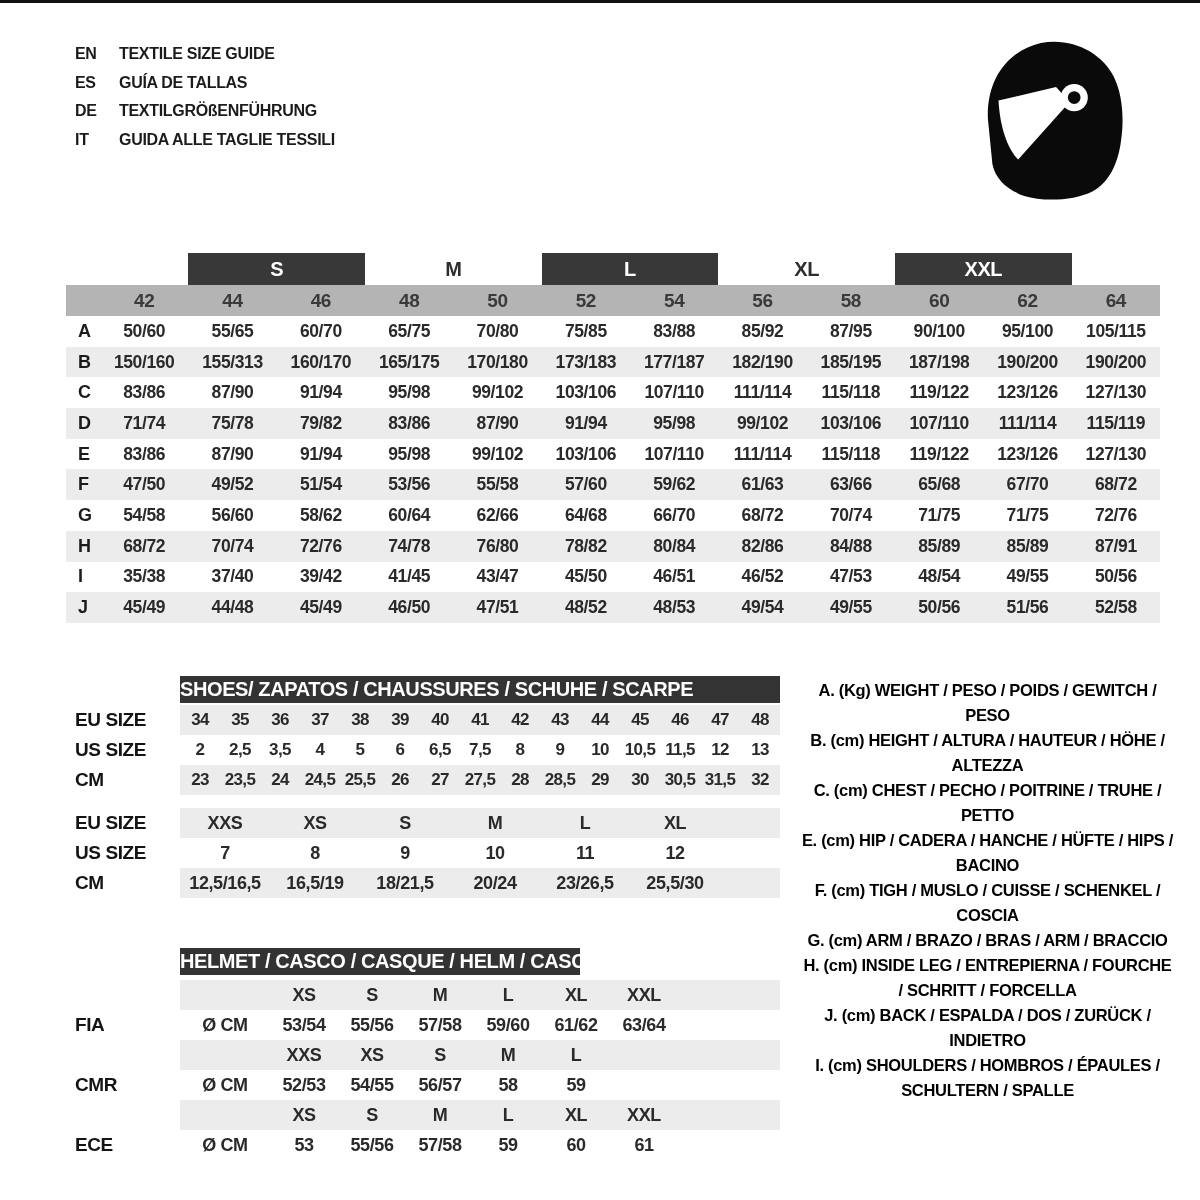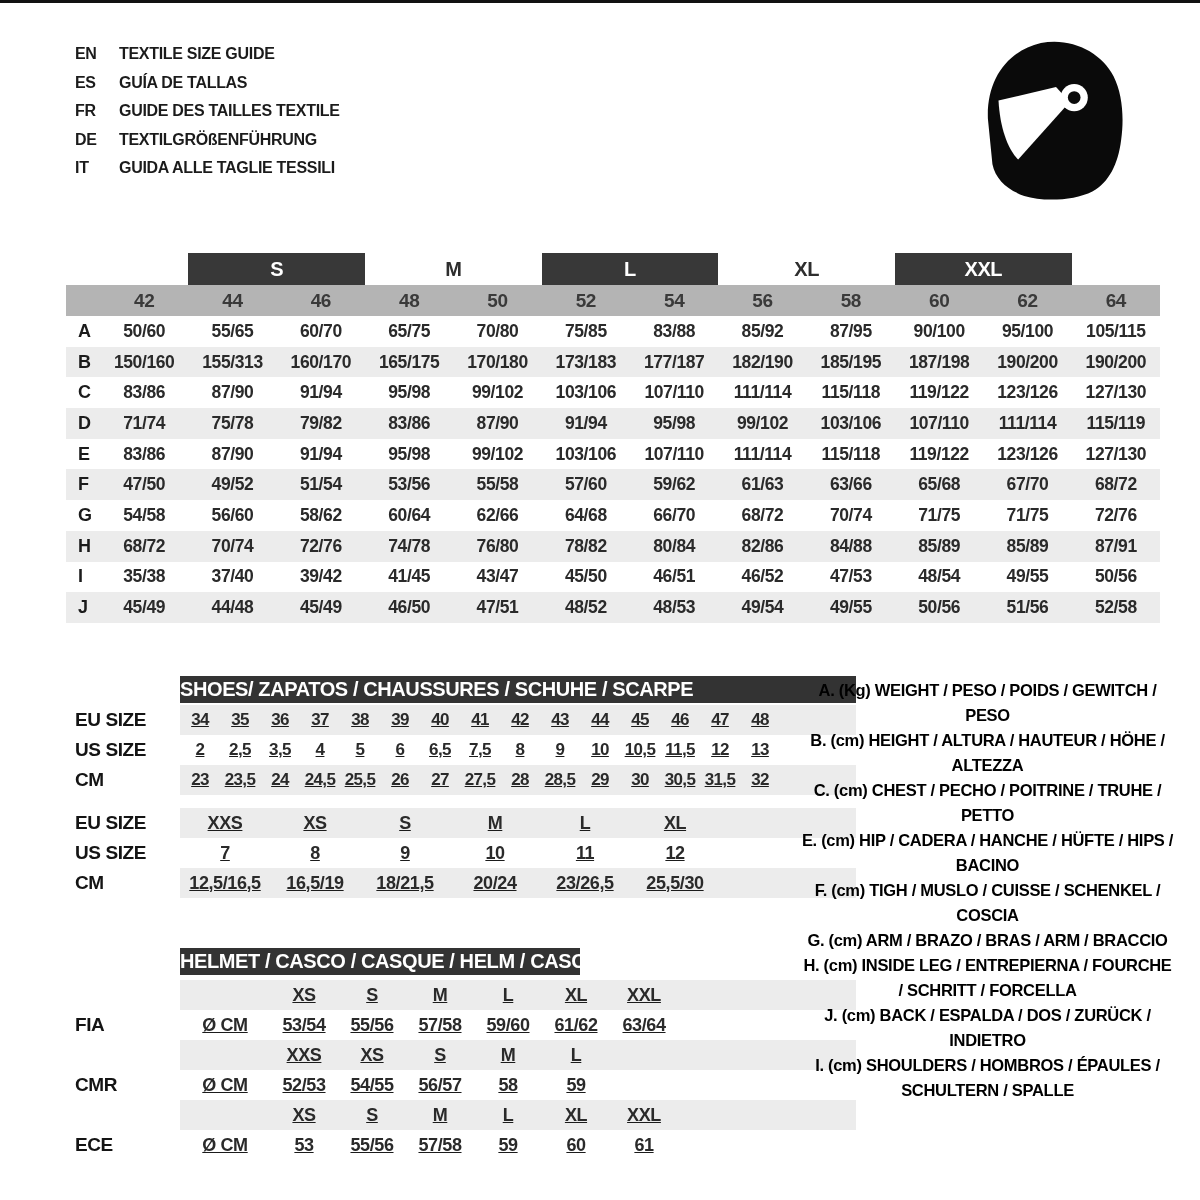--- a/index.html
+++ b/index.html
@@ -30,21 +30,21 @@
   .mt-data.shade { background:#ececec; }
   .mt-label { font-size:18px; color:#1b1b1b; padding-left:12px; }
   .mt-cell { text-align:center; }
 
   
   .bl-section { position:absolute; left:75px; letter-spacing:-0.4px; }
   .bar { margin-left:105px; height:27px; background:#333333; color:#ffffff;
          font-size:20px; display:flex; align-items:center; padding-left:0; white-space:nowrap; }
   .bl-row { display:flex; height:30px; }
   .bl-label { width:105px; display:flex; align-items:center; font-size:19px; color:#141414; }
-  .bl-strip { width:676px; display:flex; align-items:flex-start;text-decoration:underline; }
+  .bl-strip { width:600px; display:flex; align-items:flex-start; }
   .bl-strip.shade { background:#ececec; }
   .grid { display:grid; height:100%; align-items:center; color:#2a2a2a; }
   .grid div { text-align:center; }
   .shoes-grid  { grid-template-columns:repeat(15,40px); font-size:17px; letter-spacing:-0.6px; }
   .gloves-grid { grid-template-columns:repeat(6,90px); font-size:18px; }
   .helmet-grid { grid-template-columns:90px repeat(6,68px); font-size:18px; }
   .sec-shoes  { top:676px; } .sec-shoes  .bl-row { margin-top:0px; }
   .sec-gloves { top:805px; }
   .sec-helmet { top:948px; }
   .gap2 { height:2px; } .gap3 { height:3px; } .gap5 { height:5px; }
@@ -60,24 +60,20 @@
   <div class="top-line"></div>
 
   <div class="lang-block" id="langBlock">
       <div class="lang-row">
         <div class="lang-code">EN</div>
         <div class="lang-label">TEXTILE SIZE GUIDE</div>
       </div>
       <div class="lang-row">
         <div class="lang-code">ES</div>
         <div class="lang-label">GUÍA DE TALLAS</div>
-      </div>
-      <div class="lang-row">
-        <div class="lang-code">FR</div>
-        <div class="lang-label">GUIDE DES TAILLES TEXTILE</div>
       </div>
       <div class="lang-row">
         <div class="lang-code">DE</div>
         <div class="lang-label">TEXTILGRÖßENFÜHRUNG</div>
       </div>
       <div class="lang-row">
         <div class="lang-code">IT</div>
         <div class="lang-label">GUIDA ALLE TAGLIE TESSILI</div>
       </div>
     </div>

